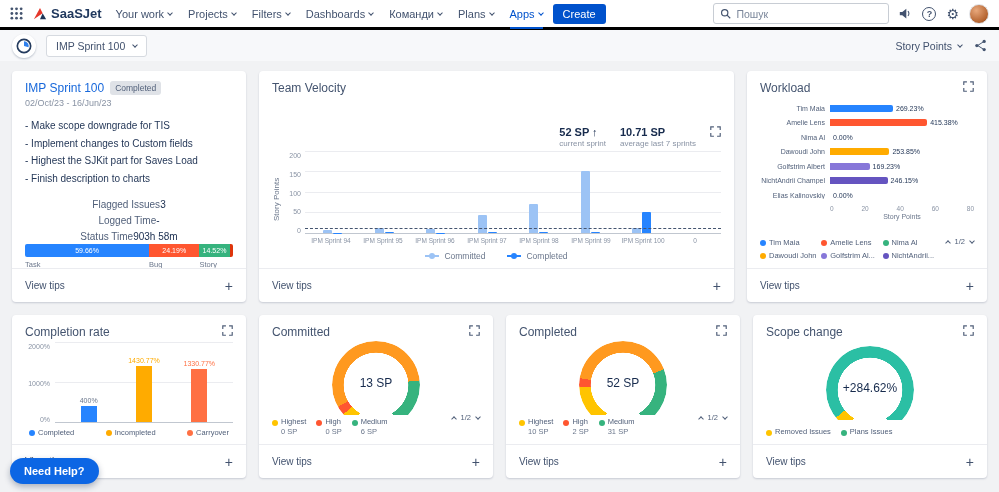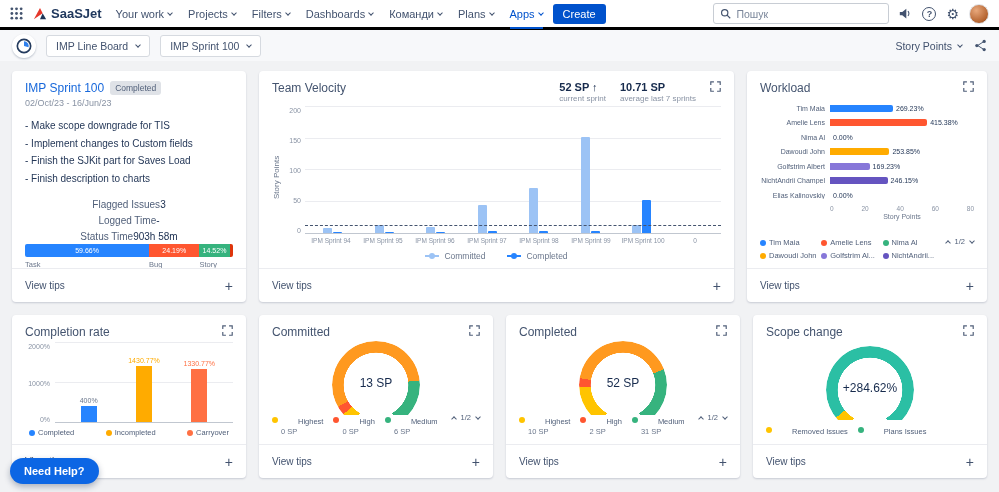--- a/index.html
+++ b/index.html
@@ -55,21 +55,21 @@
   .stats{margin-top:9px;}
   .stat-row{display:flex;justify-content:center;font-size:10px;color:#505f79;padding:2.5px 0;}
   .stat-val{color:#172b4d;}
   .dist{margin-top:auto;margin-bottom:3px;}
   .dist-bar{display:flex;height:13px;border-radius:2px;overflow:hidden;}
   .dist-seg{height:100%;color:#fff;font-size:7px;display:flex;align-items:center;justify-content:center;white-space:nowrap;overflow:hidden;}
   .dist-labels{display:flex;font-size:7.5px;color:#6b778c;margin-top:3px;}
   .dist-labels span{white-space:nowrap;}
 
   
-  .tv-stats{display:flex;gap:14px;align-items:flex-start;}
+  .tv-stats{display:flex;gap:14px;align-items:flex-start;margin-top:45px;}
   .tv-val{font-size:11px;font-weight:bold;color:#172b4d;}
   .tv-cap{font-size:8px;color:#8993a4;margin-top:1px;}
   .tv-chart{flex:1;display:flex;margin-top:4px;min-height:0;}
   .ylab{writing-mode:vertical-rl;transform:rotate(180deg);font-size:8px;color:#6b778c;display:flex;align-items:center;justify-content:center;padding-left:2px;}
   .plot-col{flex:1;display:flex;flex-direction:column;min-height:0;}
   .plot-row{flex:1;display:flex;min-height:0;}
   .yticks{width:22px;display:flex;flex-direction:column;justify-content:space-between;align-items:flex-end;font-size:7px;color:#8993a4;padding-right:4px;}
   .plot{flex:1;position:relative;border-bottom:1px solid #c1c7d0;display:flex;align-items:flex-end;justify-content:space-around;padding:0 2px;}
   .gridline{position:absolute;left:0;right:0;height:1px;background:#ebecf0;}
   .v-group{display:flex;align-items:flex-end;gap:1px;height:100%;position:relative;z-index:1;}
@@ -108,21 +108,21 @@
 
   
   .gauge-area{flex:1;display:flex;align-items:center;justify-content:center;min-height:0;}
   .gauge{position:relative;width:88px;height:74px;overflow:hidden;}
   .gauge-arc{width:88px;height:88px;border-radius:50%;
     -webkit-mask:radial-gradient(closest-side,transparent 73%,#000 74%);
     mask:radial-gradient(closest-side,transparent 73%,#000 74%);}
   .gauge-val{position:absolute;top:35px;left:0;right:0;text-align:center;font-size:12px;color:#172b4d;}
   .g-legend{display:flex;gap:10px;position:relative;padding:0 30px 3px 0;}
   .g-leg-item{font-size:7.5px;color:#505f79;cursor:pointer;}
-  .g-leg-top{display:flex;align-items:flex-start;gap:20px;white-space:nowrap;}
+  .g-leg-top{display:flex;align-items:flex-end;gap:3px;white-space:nowrap;}
   .g-leg-val{padding-left:9px;color:#6b778c;margin-top:1.5px;}
 
   .need-help{position:absolute;left:10px;bottom:8px;background:#0c66e4;color:#fff;font-size:11px;font-weight:bold;padding:7px 14px;border-radius:17px;border:none;box-shadow:0 3px 6px rgba(9,30,66,.3);cursor:pointer;font-family:inherit;}
 </style>
 </head>
 <body>
 
 <header class="navbar">
   <span class="icon-btn">
     <svg width="13" height="13" viewBox="0 0 14 14" fill="#44546f">
@@ -200,24 +200,20 @@
 </header>
 
 <div class="toolbar">
   <span class="app-logo">
     <svg width="16" height="16" viewBox="0 0 24 24">
         <circle cx="12" cy="12" r="10" fill="#fff" stroke="#243b5e" stroke-width="2.5"></circle>
         <path d="M12 12 V5 A7 7 0 0 1 18.8 14 Z" fill="#2f80ed"></path>
       </svg>
   </span>
   <button class="select-btn">
-    <span>IMP Line Board</span>
-      <i class="chv"></i>
-  </button>
-  <button class="select-btn">
     <span>IMP Sprint 100</span>
       <i class="chv"></i>
   </button>
   <div class="toolbar-right">
     <button class="unit-select">
       <span>Story Points</span>
         <i class="chv"></i>
     </button>
     <span class="icon-btn">
       <svg width="13" height="13" viewBox="0 0 16 16">
@@ -237,21 +233,21 @@
     <section class="card">
       <div class="card-body">
         <div class="sprint-title-row">
           <span class="sprint-title">IMP Sprint 100</span>
           <span class="badge">Completed</span>
         </div>
         <div class="dates">02/Oct/23 - 16/Jun/23</div>
         <div class="notes">
           <div>- Make scope downgrade for TIS</div>
           <div>- Implement changes to Custom fields</div>
-          <div>- Finish the SJKit part for Saves Load</div>
+          <div>- Highest the SJKit part for Saves Load</div>
           <div>- Finish description to charts</div>
         </div>
         <div class="stats">
           <div class="stat-row">
             <span>Flagged Issues</span>
             <span class="stat-val">3</span>
           </div>
           <div class="stat-row">
             <span>Logged Time</span>
             <span class="stat-val">-</span>

